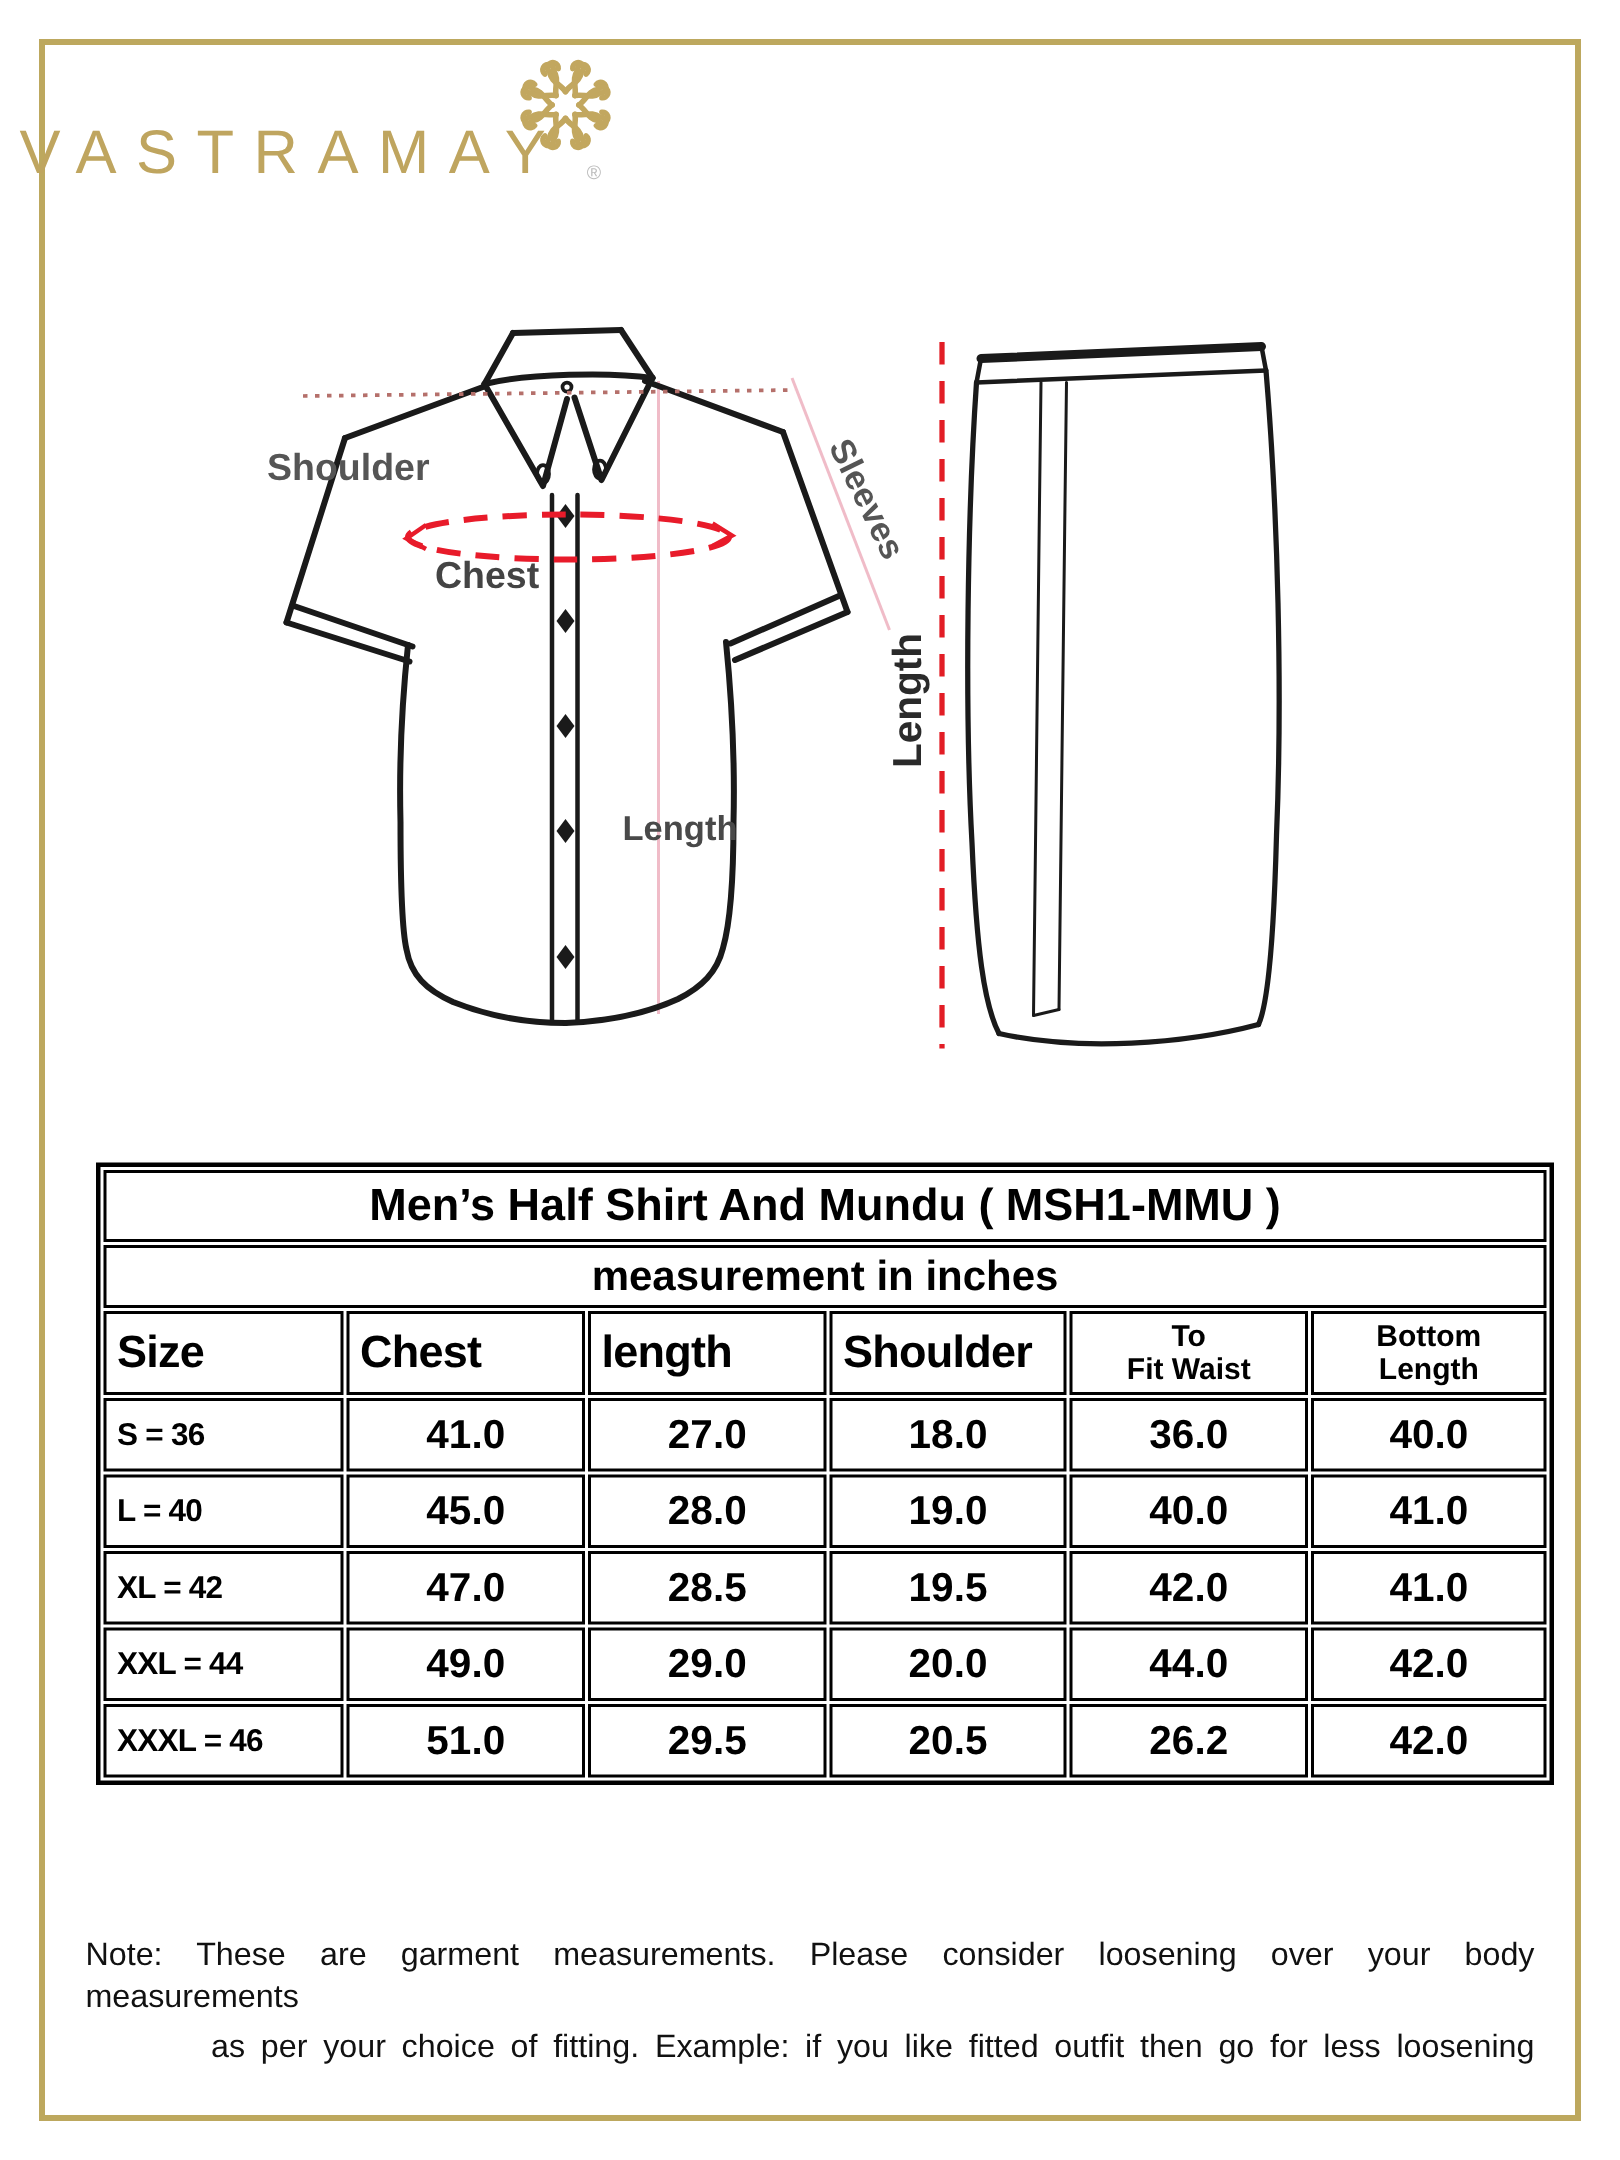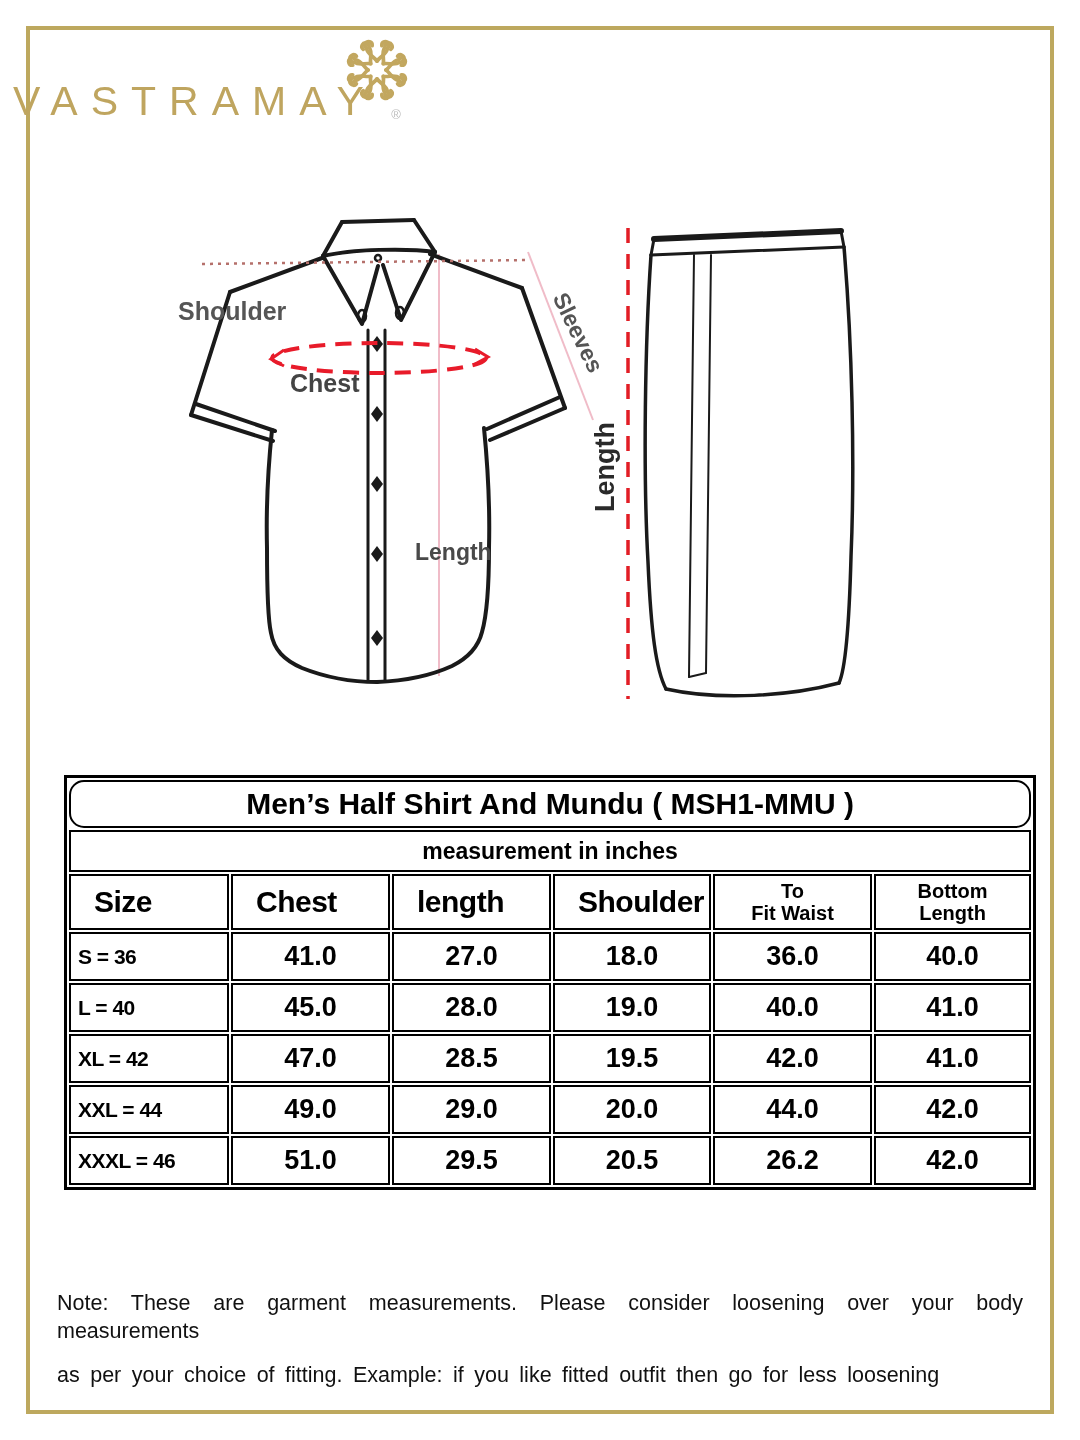--- a/index.html
+++ b/index.html
@@ -24,31 +24,31 @@
   .shirt-svg{position:absolute;left:172px;top:208px;}
   .mundu-svg{position:absolute;left:590px;top:212px;}
   .diag-label{font-family:"Liberation Sans",sans-serif;font-weight:bold;}
   
   .table-wrap{position:absolute;left:64px;top:775px;}
   table.size-chart{
     border-collapse:separate;border-spacing:2px;border:3px solid #000;
     width:952px;table-layout:fixed;background:#fff;
   }
   .cell{border:2px solid #000;font-weight:bold;color:#000;vertical-align:middle;overflow:hidden;}
-  .title-cell{height:42px;text-align:center;font-size:30px;border-radius:15px;}
-  .subtitle-cell{height:36px;text-align:center;font-size:23px;}
-  th.hdr-main{height:50px;text-align:left;padding-left:23px;font-size:30px;letter-spacing:-0.5px;}
+  .title-cell{height:42px;text-align:center;font-size:30px;}
+  .subtitle-cell{height:36px;text-align:center;font-size:28px;}
+  th.hdr-main{height:50px;text-align:left;padding-left:7px;font-size:30px;letter-spacing:-0.5px;}
   th.hdr-sub{text-align:center;font-size:20px;line-height:1.12;white-space:pre-line;}
   td.col-size{height:43px;text-align:left;padding-left:7px;font-size:21px;letter-spacing:-0.5px;}
   td.col-val{text-align:center;font-size:27px;margin-left:28px;}
   
   .note{position:absolute;top:1290px;left:57px;right:57px;
     font-size:21.5px;color:#111;word-spacing:4.5px;line-height:1.3;}
   .note-line1{text-align:justify;text-align-last:justify;}
-  .note-line2{margin-top:16px;}
+  .note-line2{margin-top:5px;text-align:right;}
 </style>
 </head>
 <body>
 
 <div class="frame"></div>
 
 <div class="logo-wrap">
   <div class="logo">
     <span class="logo-text">VASTRAMAY</span>
     <span class="logo-ornament">

